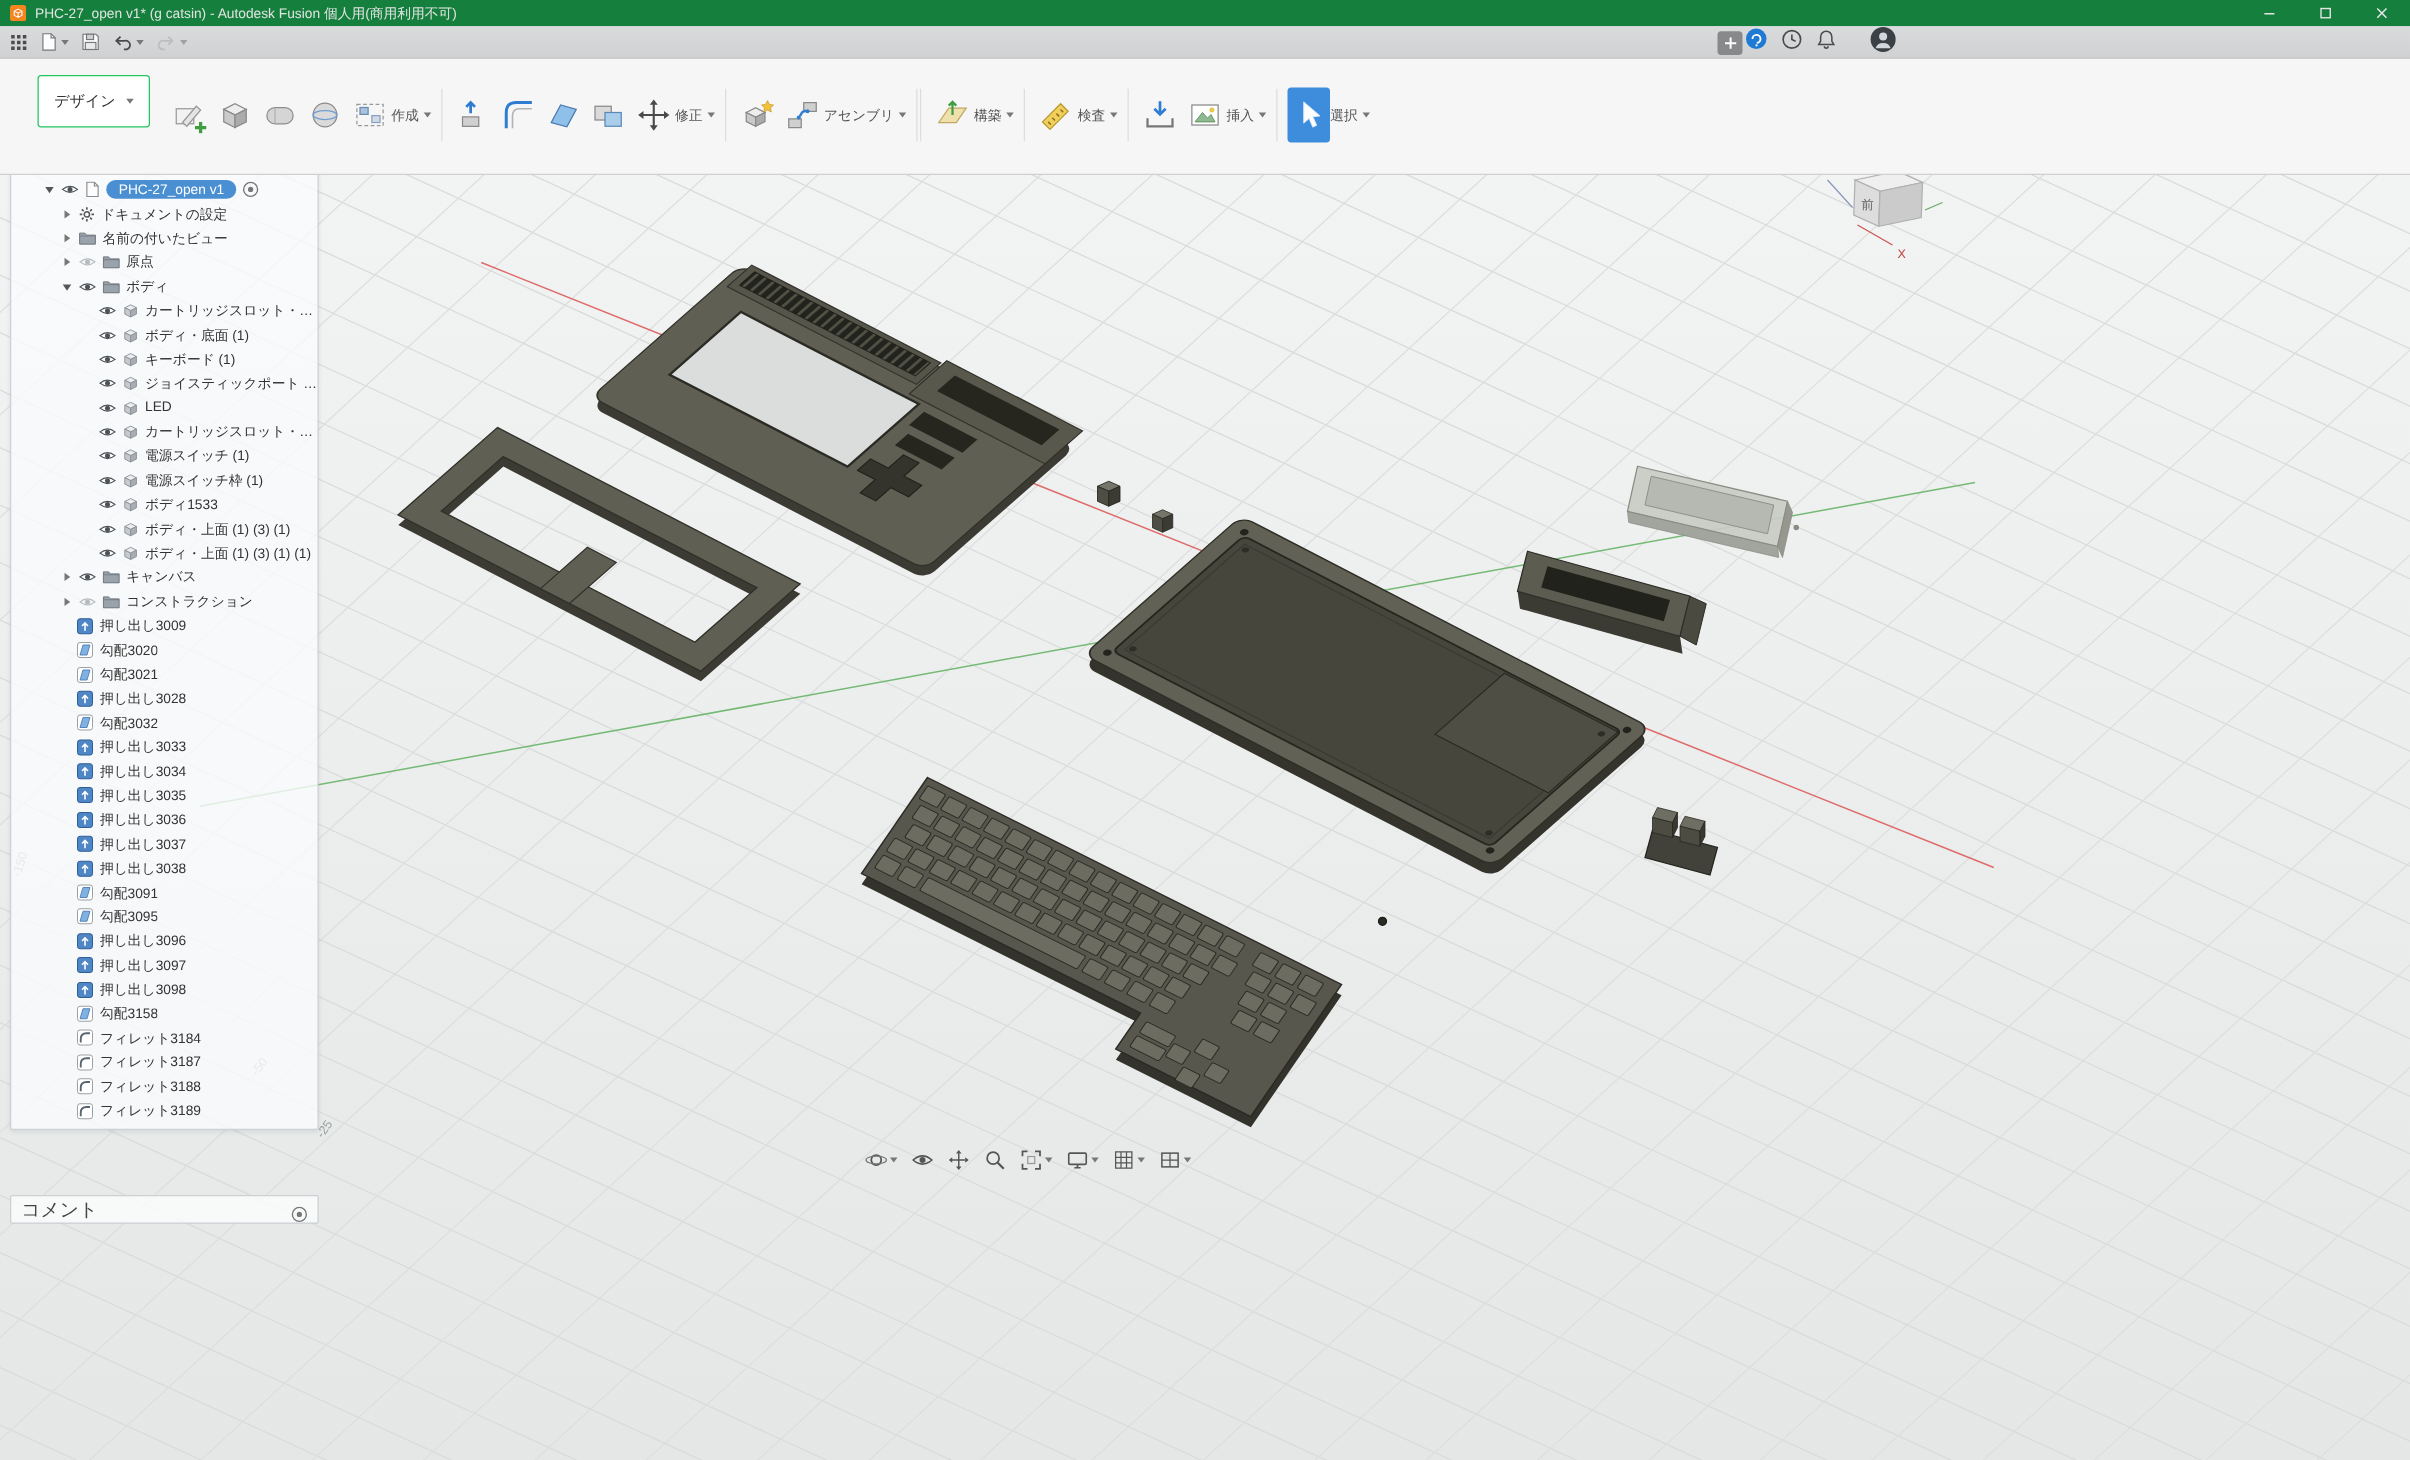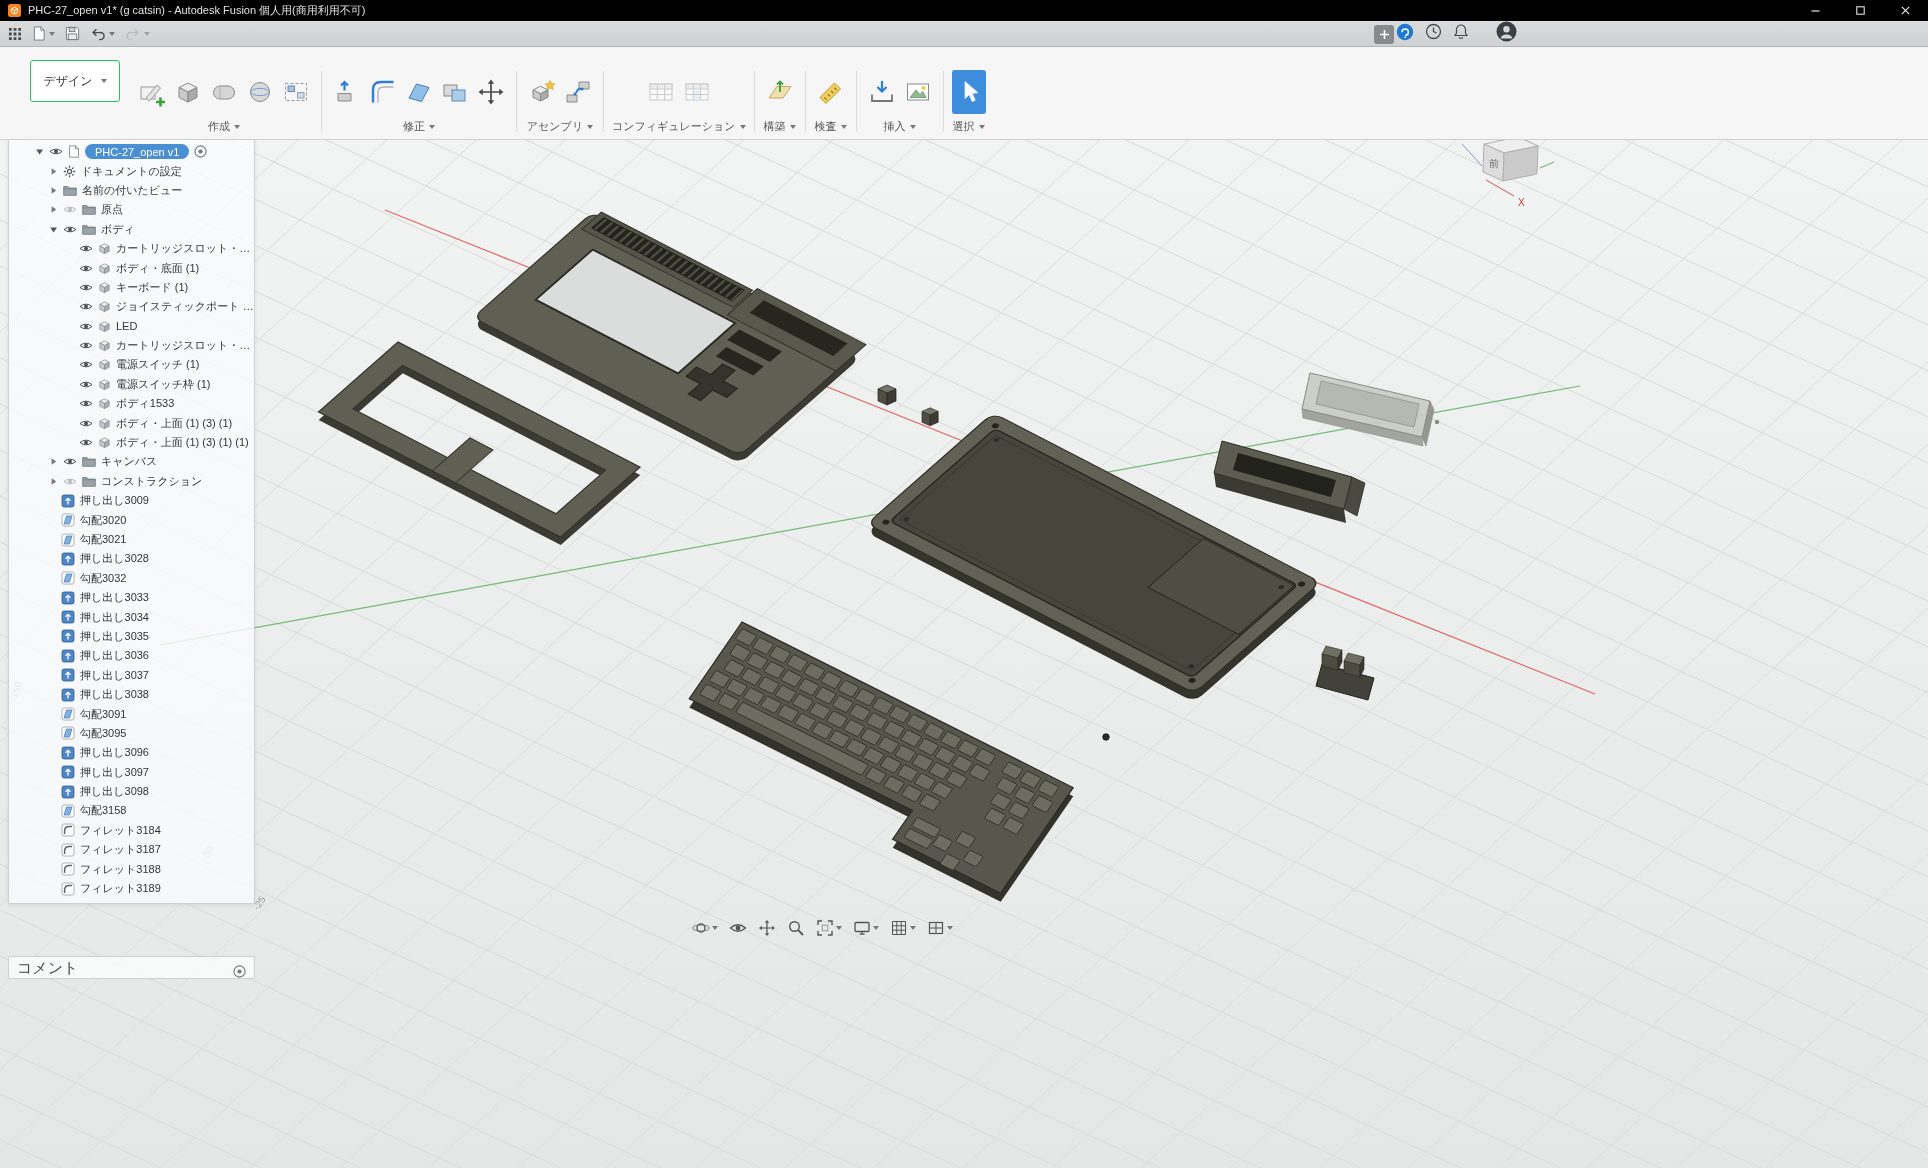--- a/index.html
+++ b/index.html
@@ -1,41 +1,41 @@
 <!DOCTYPE html>
 <html><head>
 <meta charset="utf-8">
 <style>
 *{box-sizing:border-box}
 html,body{margin:0;padding:0}
 body{width:1928px;height:1168px;overflow:hidden;background:#e8e8e8;font-family:"Liberation Sans","DejaVu Sans",sans-serif}
 .app{position:relative;width:1928px;height:1168px}
 .scene{position:absolute;left:0;top:140px}
 
-.titlebar{position:absolute;top:0;left:0;width:100%;height:21px;background:#000000;display:flex;align-items:center;gap:7px;padding-left:8px;color:#e2e2e2;font-size:11px;z-index:20}
+.titlebar{position:absolute;top:0;left:0;width:100%;height:21px;background:#15803d;display:flex;align-items:center;gap:7px;padding-left:8px;color:#e2e2e2;font-size:11px;z-index:20}
 .win-btns{margin-left:auto;display:flex;height:100%}
 .win-btn{width:45px;display:flex;align-items:center;justify-content:center;cursor:default}
 
 .tabbar{position:absolute;top:21px;left:0;width:100%;height:26px;background:linear-gradient(#dadbdc,#cfd1d2);border-bottom:1px solid #b4b6b7;z-index:20}
 .qat{position:absolute;left:8px;top:0;height:100%;display:flex;align-items:center;gap:10px}
 .qbtn{display:flex;align-items:center;gap:3px}
 .qbtn.disabled{opacity:.55}
 .doc-tab{position:absolute;left:166px;top:3px;width:1200px;height:23px;background:linear-gradient(#e7e8e9,#d9dadb);border:1px solid #bbbcbd;border-bottom:none;border-radius:4px 4px 0 0;display:flex;align-items:center;justify-content:center;gap:7px;font-size:12px;color:#333}
 .tab-close{position:absolute;right:7px;top:5px}
 .tab-add{position:absolute;left:1374px;top:4px;width:20px;height:19px;background:#87898b;border-radius:3px;display:flex;align-items:center;justify-content:center}
 .tab-tools{position:absolute;left:1396px;top:0;height:100%;display:flex;align-items:center;gap:11px}
 .avatar-gap{margin-left:16px}
 
 .ribbon{position:absolute;top:47px;left:0;width:100%;height:93px;background:#f6f6f6;border-bottom:1px solid #cfd0d0;z-index:20}
 .design-btn{position:absolute;left:30px;top:13px;width:90px;height:42px;background:#fff;border:1px solid #22c55e;border-radius:3px;display:flex;align-items:center;justify-content:center;gap:8px;font-size:12px;color:#333}
 .ribbon-tabs{position:absolute;left:128px;top:0;height:19px;display:flex}
 .rtab{padding:3px 13px 0;font-size:11.5px;color:#555;height:19px}
 .rtab.active{color:#1669b2;box-shadow:inset 0 -2.5px 0 #1669b2}
 .ribbon-groups{position:absolute;left:128px;top:20px;display:flex;align-items:stretch}
-.rgroup{display:flex;flex-direction:column;align-items:center;padding:0 7px}
+.rgroup{display:flex;align-items:center;padding:0 7px}
 .rgroup.disabled .rg-icons{opacity:.45}
 .rg-icons{display:flex;align-items:center;gap:2px;height:50px}
 .tool-btn{width:34px;height:44px;display:flex;align-items:center;justify-content:center;border-radius:3px}
 .tool-btn.active-tool{background:#3e8ddc}
 .rg-label{display:flex;align-items:center;gap:4px;font-size:11px;color:#555;padding:2px 0}
 .rg-sep{width:1px;background:#dcdddd;margin:4px 1px}
 .caret{width:0;height:0;border-left:3.5px solid transparent;border-right:3.5px solid transparent;border-top:4px solid #777;display:inline-block}
 
 .browser{position:absolute;left:8px;top:118px;width:247px;background:rgba(250,251,252,0.80);border:1px solid rgba(170,176,182,0.55);border-radius:2px;z-index:10;box-shadow:0 1px 4px rgba(0,0,0,0.08)}
 .browser-header{height:20px;display:flex;align-items:center;gap:7px;padding:0 7px;font-size:11px;color:#444;background:rgba(240,242,244,0.92);border-bottom:1px solid rgba(170,176,182,0.45)}
@@ -573,47 +573,20 @@
                 </svg>
               </span>
             </div>
           </div>
           <div class="rg-label">
             <span>アセンブリ</span>
             <span class="caret"></span>
           </div>
         </div>
         <div class="rg-sep"></div>
-        <div class="rgroup disabled">
-          <div class="rg-icons">
-            <div class="tool-btn">
-              <span class="ic">
-                <svg width="30" height="30" viewBox="0 0 30 30">
-                  <rect x="4" y="7" width="22" height="16" fill="#fff" stroke="#999"></rect>
-                  <rect x="4" y="7" width="22" height="5" fill="#e2e2e2" stroke="#999"></rect>
-                  <path d="M11.3,7 V23 M18.6,7 V23 M4,17.5 H26" stroke="#999"></path>
-                </svg>
-              </span>
-            </div>
-            <div class="tool-btn">
-              <span class="ic">
-                <svg width="30" height="30" viewBox="0 0 30 30">
-                  <rect x="4" y="7" width="22" height="16" fill="#fff" stroke="#999"></rect>
-                  <rect x="4" y="7" width="22" height="5" fill="#e2e2e2" stroke="#999"></rect>
-                  <rect x="11.3" y="12" width="7.3" height="11" fill="#d7e6f5"></rect>
-                  <path d="M11.3,7 V23 M18.6,7 V23 M4,17.5 H26" stroke="#999"></path>
-                </svg>
-              </span>
-            </div>
-          </div>
-          <div class="rg-label">
-            <span>コンフィギュレーション</span>
-            <span class="caret"></span>
-          </div>
-        </div>
         <div class="rg-sep"></div>
         <div class="rgroup">
           <div class="rg-icons">
             <div class="tool-btn">
               <span class="ic">
                 <svg width="30" height="30" viewBox="0 0 30 30">
                   <path d="M4,21 L12,9.5 H26 L18,21 z" fill="#f0e0ae" stroke="#c0a860"></path>
                   <path d="M15,15 V4.5 M12,7.5 L15,4.5 L18,7.5" fill="none" stroke="#3f9e3f" stroke-width="1.8"></path>
                 </svg>
               </span>

